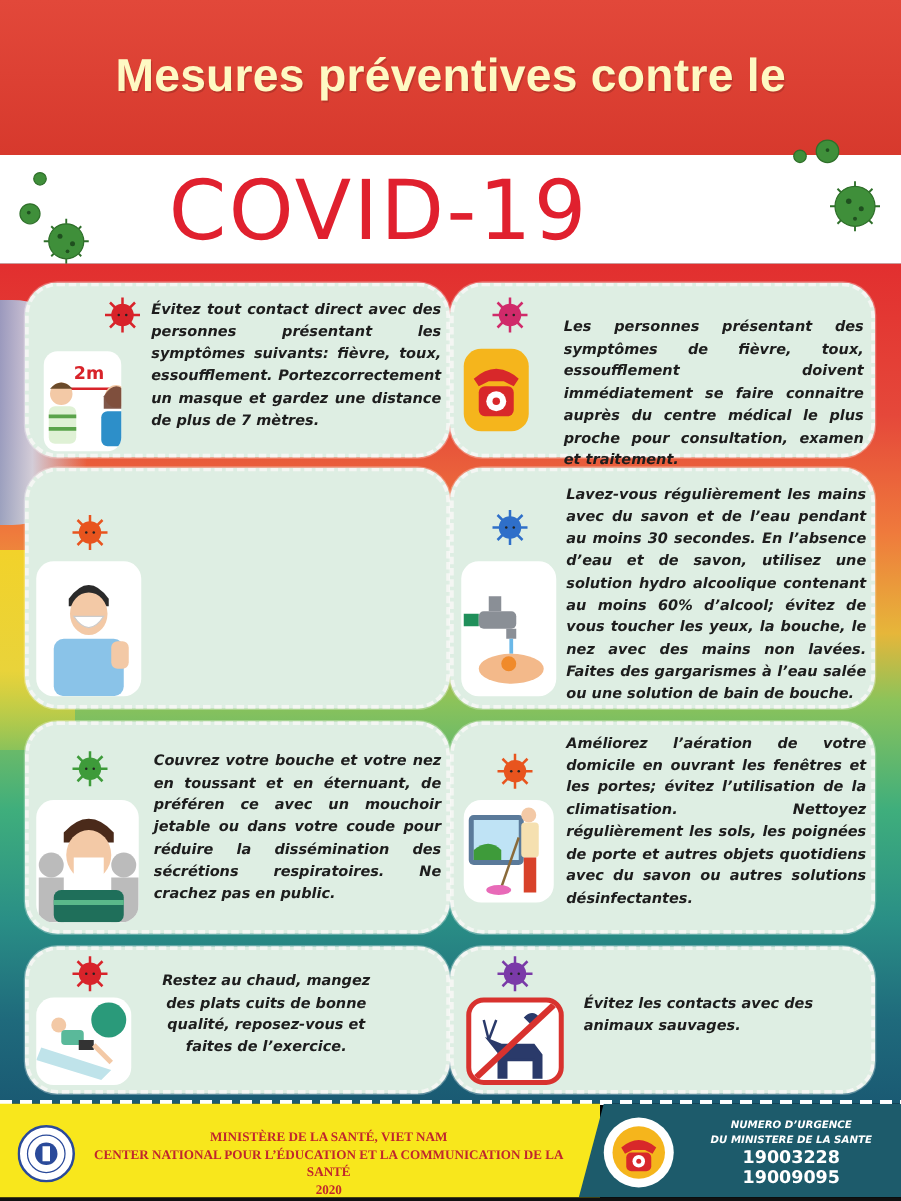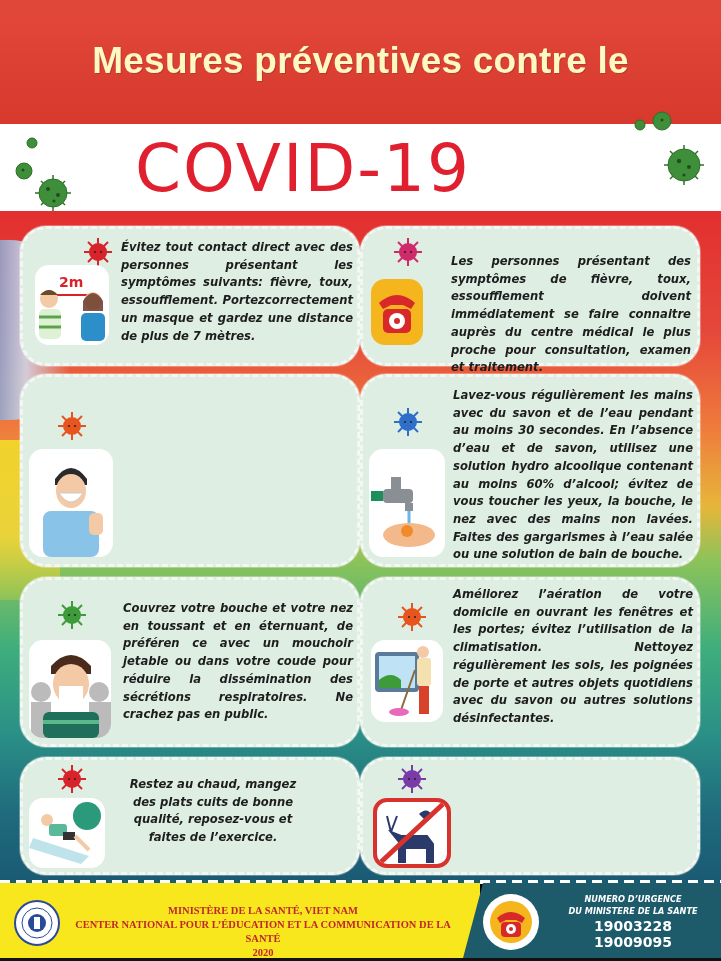--- a/index.html
+++ b/index.html
@@ -159,21 +159,21 @@
       <g stroke="#d8232a" stroke-width="2">
           <line x1="15" y1="1" x2="15" y2="29"></line>
           <line x1="1" y1="15" x2="29" y2="15"></line>
           <line x1="5" y1="5" x2="25" y2="25"></line>
           <line x1="25" y1="5" x2="5" y2="25"></line>
         </g>
       <circle cx="15" cy="15" r="9" fill="#d8232a"></circle>
         <circle cx="12" cy="15" r="1" fill="#222"></circle>
         <circle cx="18" cy="15" r="1" fill="#222"></circle>
     </svg>
-    <div class="img" style="left:12px;top:36px;width:74px;height:80px;">
+    <div class="img" style="left:12px;top:52px;width:62px;height:80px;border-radius:11px;">
       <svg width="74" height="80" viewBox="0 0 74 80">
         <text x="24" y="22" font-size="14" font-family="DejaVu Sans" font-weight="700" fill="#d8232a">2m</text>
         <line x1="18" y1="30" x2="56" y2="30" stroke="#d8232a" stroke-width="2"></line>
         <circle cx="14" cy="34" r="9" fill="#f3c9a6"></circle>
           <path d="M5 30 Q14 20 23 30" fill="#6a4a2a"></path>
         <rect x="4" y="44" width="22" height="30" rx="5" fill="#dff1d5"></rect>
         <line x1="4" y1="52" x2="26" y2="52" stroke="#5aa34a" stroke-width="3"></line>
           <line x1="4" y1="62" x2="26" y2="62" stroke="#5aa34a" stroke-width="3"></line>
         <circle cx="58" cy="36" r="9" fill="#f3c9a6"></circle>
           <path d="M48 36 Q58 20 68 36 L68 46 L48 46Z" fill="#6a3a2a" opacity="0.85"></path>
@@ -347,20 +347,21 @@
         <circle cx="12" cy="15" r="1" fill="#222"></circle>
         <circle cx="18" cy="15" r="1" fill="#222"></circle>
     </svg>
     <div class="img" style="left:10px;top:38px;width:78px;height:70px;border:4px solid #d8322e;background:#fff;">
       <svg width="70" height="62" viewBox="0 0 70 62">
         <path d="M14 30 L10 14 M14 30 L20 14 M14 30 L24 34 L50 34 L56 42 L56 60 L50 60 L50 46 L28 46 L28 60 L22 60 L22 40 Z" fill="#2a3a6a" stroke="#2a3a6a" stroke-width="2"></path>
         <path d="M42 12 Q50 4 56 14 L50 20 Z" fill="#2a3a6a"></path>
         <line x1="4" y1="60" x2="66" y2="2" stroke="#d8322e" stroke-width="5"></line>
       </svg>
     </div>
+    <div class="txt" style="left:104px;top:34px;width:190px;text-align:left;">Évitez les contacts avec des animaux sauvages.</div>
   </div>
 
   <div class="footer-dash"></div>
   <div class="footer-yellow"></div>
   <div class="footer-teal"></div>
   <svg class="footer-logo" viewBox="0 0 46 46">
     <circle cx="23" cy="23" r="22" fill="#fff" stroke="#2a4a9a" stroke-width="2"></circle>
     <circle cx="23" cy="23" r="15" fill="none" stroke="#2a4a9a" stroke-width="1"></circle>
     <circle cx="23" cy="23" r="9" fill="#2a4a9a"></circle>
     <rect x="20" y="17" width="6" height="12" fill="#fff"></rect>

